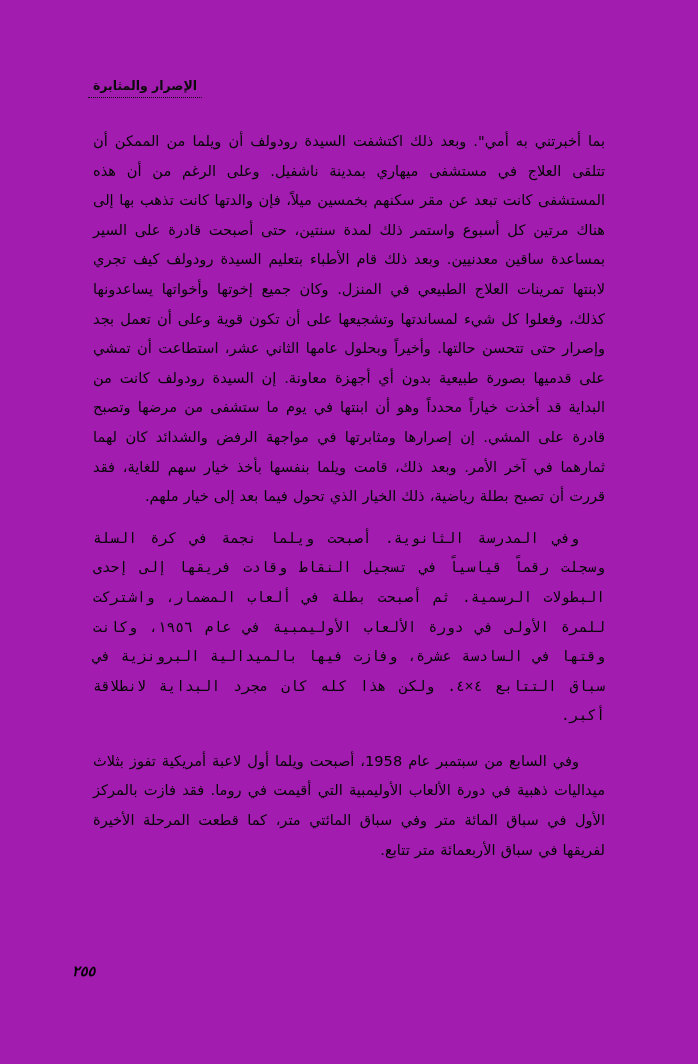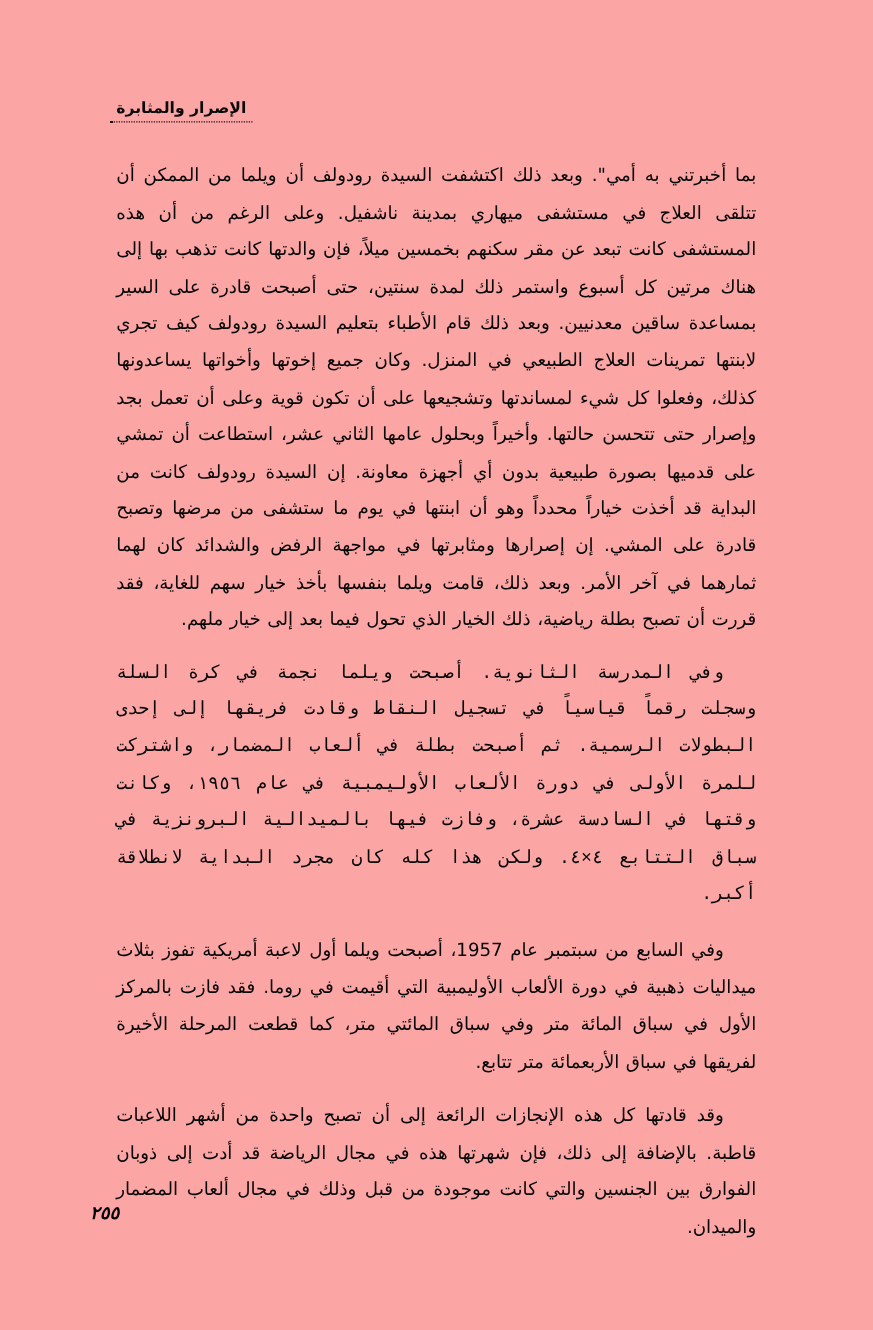--- a/index.html
+++ b/index.html
@@ -14,21 +14,21 @@
     position: relative;
     overflow: hidden;
     font-family: "DejaVu Sans", "Liberation Sans", sans-serif;
     color: #000000;
     -webkit-font-smoothing: none;
   }
 
   .page {
     position: absolute;
     inset: 0;
-    background: #fca5a5;
+    background: #a21caf;
   }
 
   
   .page-header {
     position: absolute;
     top: 78px;
     right: 0;
     left: 0;
     height: 30px;
   }
@@ -110,21 +110,20 @@
       <span class="header-rule"></span>
     </div>
   </div>
 
   <div class="content">
 
     <p class="para first para-gap-1">بما أخبرتني به أمي". وبعد ذلك اكتشفت السيدة رودولف أن ويلما من الممكن أن تتلقى العلاج في مستشفى ميهاري بمدينة ناشفيل. وعلى الرغم من أن هذه المستشفى كانت تبعد عن مقر سكنهم بخمسين ميلاً، فإن والدتها كانت تذهب بها إلى هناك مرتين كل أسبوع واستمر ذلك لمدة سنتين، حتى أصبحت قادرة على السير بمساعدة ساقين معدنيين. وبعد ذلك قام الأطباء بتعليم السيدة رودولف كيف تجري لابنتها تمرينات العلاج الطبيعي في المنزل. وكان جميع إخوتها وأخواتها يساعدونها كذلك، وفعلوا كل شيء لمساندتها وتشجيعها على أن تكون قوية وعلى أن تعمل بجد وإصرار حتى تتحسن حالتها. وأخيراً وبحلول عامها الثاني عشر، استطاعت أن تمشي على قدميها بصورة طبيعية بدون أي أجهزة معاونة. إن السيدة رودولف كانت من البداية قد أخذت خياراً محدداً وهو أن ابنتها في يوم ما ستشفى من مرضها وتصبح قادرة على المشي. إن إصرارها ومثابرتها في مواجهة الرفض والشدائد كان لهما ثمارهما في آخر الأمر. وبعد ذلك، قامت ويلما بنفسها بأخذ خيار سهم للغاية، فقد قررت أن تصبح بطلة رياضية، ذلك الخيار الذي تحول فيما بعد إلى خيار ملهم.</p>
 
     <p class="para para-gap-2">وفي المدرسة الثانوية. أصبحت ويلما نجمة في كرة السلة وسجلت رقماً قياسياً في تسجيل النقاط وقادت فريقها إلى إحدى البطولات الرسمية. ثم أصبحت بطلة في ألعاب المضمار، واشتركت للمرة الأولى في دورة الألعاب الأوليمبية في عام ١٩٥٦، وكانت وقتها في السادسة عشرة، وفازت فيها بالميدالية البرونزية في سباق التتابع ٤×٤. ولكن هذا كله كان مجرد البداية لانطلاقة أكبر.</p>
 
-    <p class="para para-gap-3">وفي السابع من سبتمبر عام 1957، أصبحت ويلما أول لاعبة أمريكية تفوز بثلاث ميداليات ذهبية في دورة الألعاب الأوليمبية التي أقيمت في روما. فقد فازت بالمركز الأول في سباق المائة متر وفي سباق المائتي متر، كما قطعت المرحلة الأخيرة لفريقها في سباق الأربعمائة متر تتابع.</p>
+    <p class="para para-gap-3">وفي السابع من سبتمبر عام 1958، أصبحت ويلما أول لاعبة أمريكية تفوز بثلاث ميداليات ذهبية في دورة الألعاب الأوليمبية التي أقيمت في روما. فقد فازت بالمركز الأول في سباق المائة متر وفي سباق المائتي متر، كما قطعت المرحلة الأخيرة لفريقها في سباق الأربعمائة متر تتابع.</p>
 
-    <p class="para">وقد قادتها كل هذه الإنجازات الرائعة إلى أن تصبح واحدة من أشهر اللاعبات قاطبة. بالإضافة إلى ذلك، فإن شهرتها هذه في مجال الرياضة قد أدت إلى ذوبان الفوارق بين الجنسين والتي كانت موجودة من قبل وذلك في مجال ألعاب المضمار والميدان.</p>
 
   </div>
 
   <div class="folio">٢٥٥</div>
 
 </div>
 
 </body></html>

